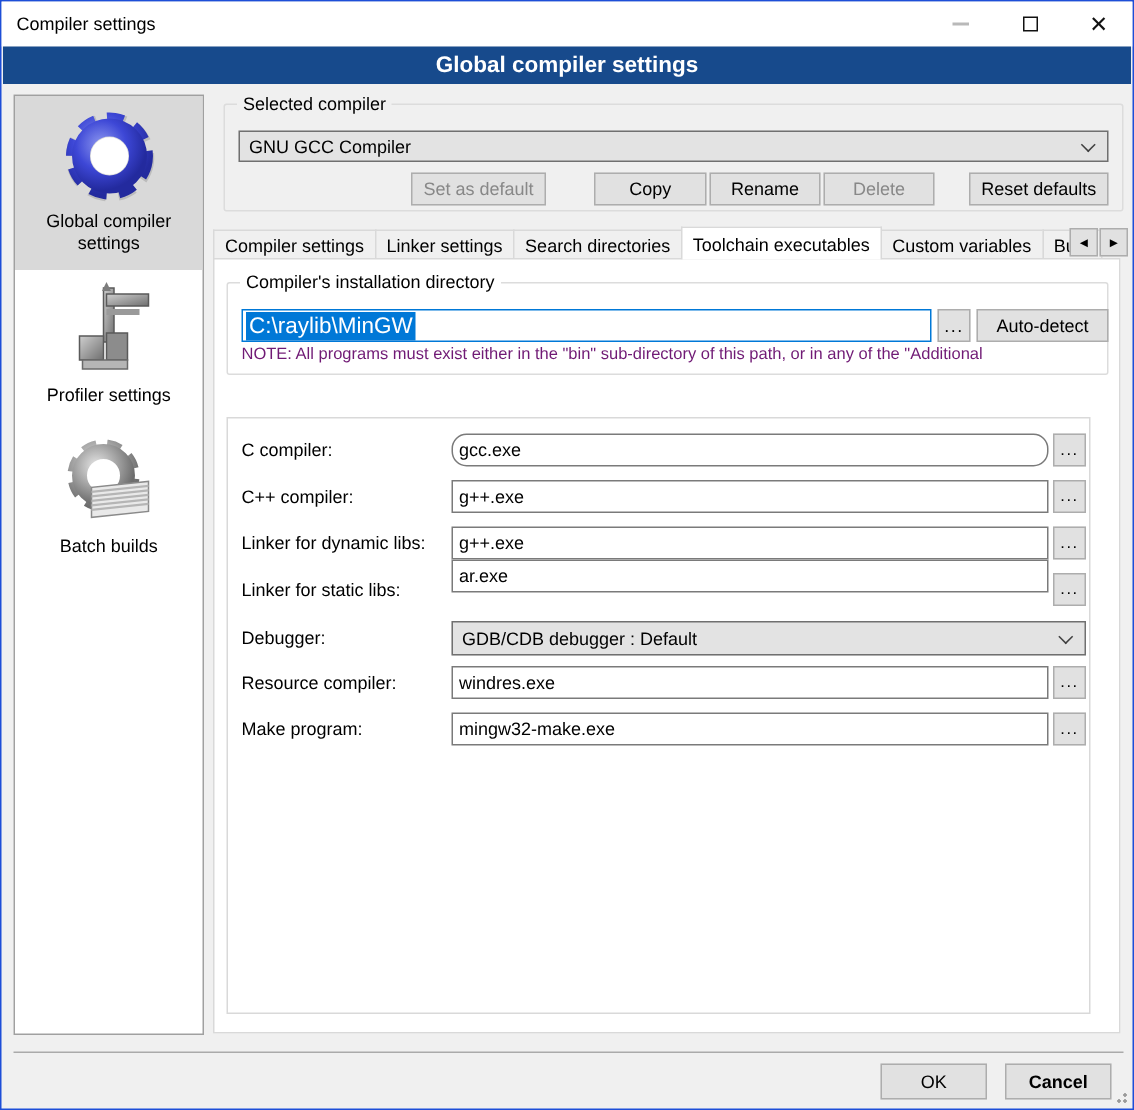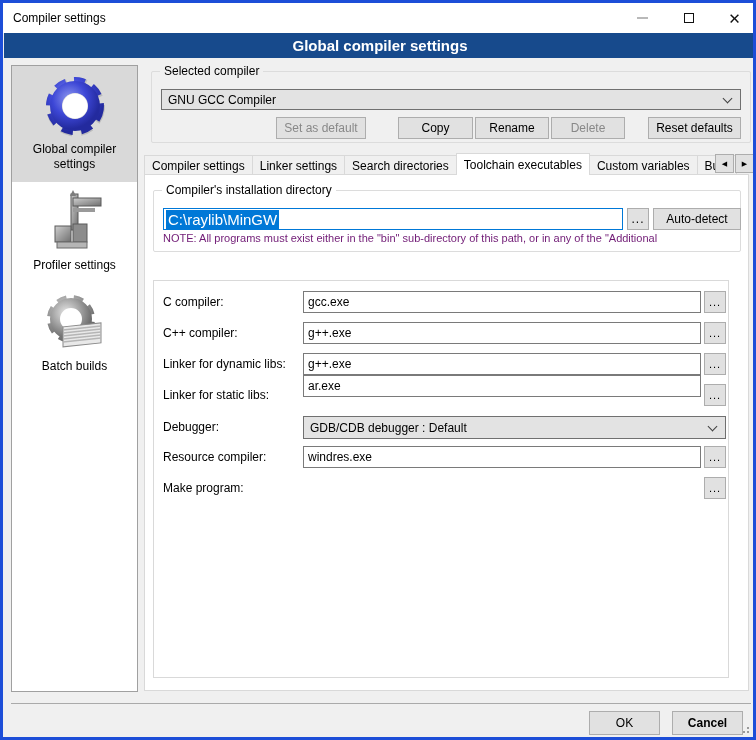--- a/index.html
+++ b/index.html
@@ -1,19 +1,19 @@
 <!DOCTYPE html>
 <html><head>
 <meta charset="utf-8">
 <style>
   * { margin:0; padding:0; box-sizing:border-box; }
   html,body { width:756px; height:740px; }
   body { font-family:"Liberation Sans", sans-serif; font-size:12px; color:#000; }
   #window { position:relative; width:756px; height:740px; background:#f0f0f0;
-            border:3px solid #1d4ed8; overflow:hidden; }
+            border:1px solid #1d4ed8; overflow:hidden; }
 
   
   .titlebar { position:absolute; left:0; top:0; width:754px; height:30px; background:#ffffff; }
   .titlebar .title { position:absolute; left:10px; top:8px; font-size:12px; }
   .wbtn { position:absolute; top:0; width:45px; height:30px; display:flex; align-items:center; justify-content:center; }
   .wbtn.min  { right:92px; }
   .wbtn.max  { right:46px; }
   .wbtn.close{ right:0; }
   .min-glyph { width:11px; height:2px; background:#b9b9b9; }
   .max-glyph { width:10px; height:10px; border:1.5px solid #111; }
@@ -230,21 +230,21 @@
       <span>...</span>
     </div>
   <div class="btn" style="position:absolute; left:650px; top:205px; width:88px; height:22px; z-index:3;">
       <span>Auto-detect</span>
     </div>
   <div class="note">NOTE: All programs must exist either in the "bin" sub-directory of this path, or in any of the "Additional</div>
 
   <div class="subpage"></div>
 
   <span class="row-label" style="top:292px;">C compiler:</span>
-  <div class="txt row-txt" style="top:288px;">
+  <div class="txt row-txt" style="top:288px;border-radius:10px;">
       <span>gcc.exe</span>
     </div>
   <div class="btn row-browse" style="top:288px;">
       <span>...</span>
     </div>
 
   <span class="row-label" style="top:323px;">C++ compiler:</span>
   <div class="txt row-txt" style="top:319px;">
       <span>g++.exe</span>
     </div>
@@ -276,20 +276,23 @@
 
   <span class="row-label" style="top:447px;">Resource compiler:</span>
   <div class="txt row-txt" style="top:443px;">
       <span>windres.exe</span>
     </div>
   <div class="btn row-browse" style="top:443px;">
       <span>...</span>
     </div>
 
   <span class="row-label" style="top:478px;">Make program:</span>
+  <div class="txt row-txt" style="top:474px;">
+      <span>mingw32-make.exe</span>
+    </div>
   <div class="btn row-browse" style="top:474px;">
       <span>...</span>
     </div>
 
   <div class="sep"></div>
   <div class="btn footer-btn ok">
       <span>OK</span>
     </div>
   <div class="btn footer-btn cancel">
       <span>Cancel</span>

